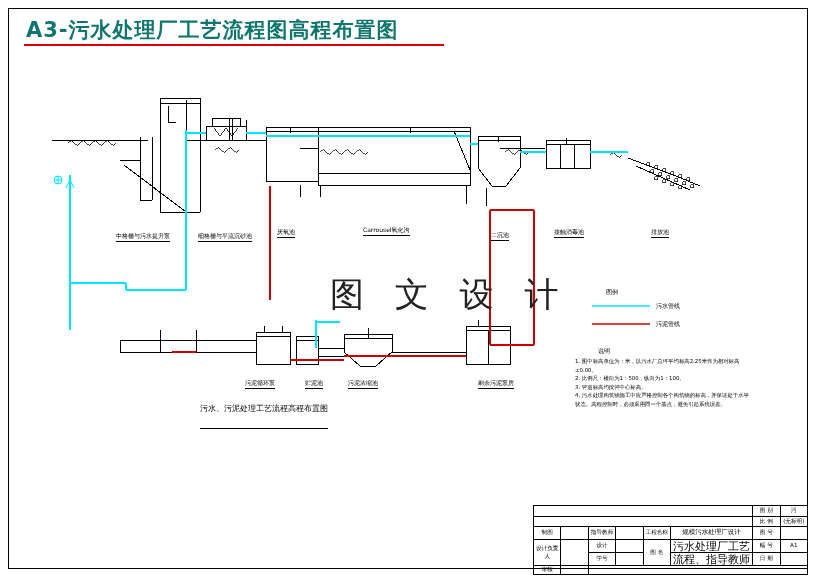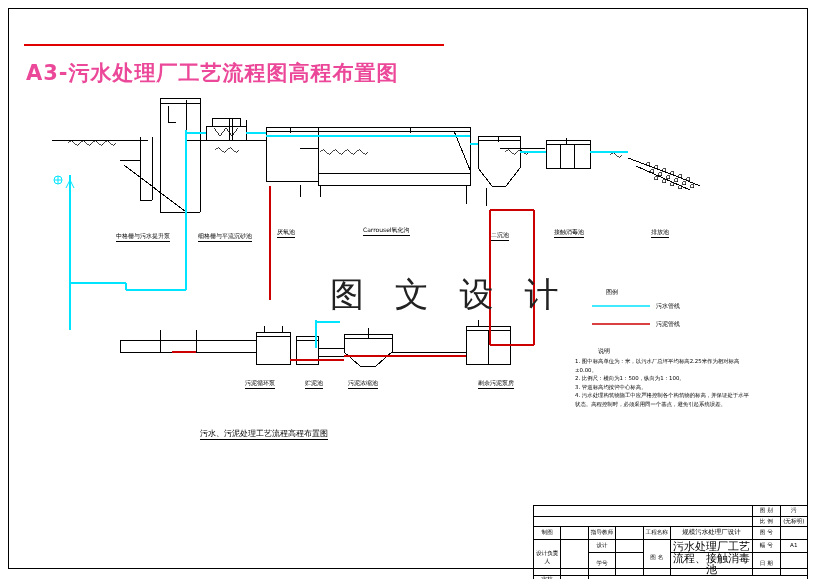--- a/index.html
+++ b/index.html
@@ -4,34 +4,34 @@
 <style>
   html,body{margin:0;padding:0;background:#ffffff;}
   body{width:819px;height:579px;overflow:hidden;
        font-family:"DejaVu Sans","Liberation Sans",sans-serif;}
   #root{position:relative;width:819px;height:579px;background:#fff;}
 
   .frame{position:absolute;left:8px;top:8px;width:800px;height:561px;
          border:1px solid #000;box-sizing:border-box;}
 
   .title-main{position:absolute;left:26px;top:16px;font-size:21px;font-weight:bold;
-              color:#ec4899;letter-spacing:1px;white-space:nowrap;
-              font-family:"DejaVu Sans","Liberation Sans",sans-serif;margin-top:43px;}
+              color:#0f766e;letter-spacing:1px;white-space:nowrap;
+              font-family:"DejaVu Sans","Liberation Sans",sans-serif;}
   .title-rule{position:absolute;left:24px;top:44px;width:420px;height:2px;background:#e00000;}
 
   svg.draw{position:absolute;left:0;top:0;width:819px;height:579px;}
 
   .lbl{position:absolute;font-size:6px;color:#000;white-space:nowrap;
        border-bottom:1px solid #000;padding-bottom:1px;line-height:8px;}
 
   .watermark{position:absolute;left:330px;top:272px;font-size:34px;color:#222;
              letter-spacing:10px;font-family:"DejaVu Serif","Liberation Serif",serif;}
 
-  .caption{position:absolute;left:200px;top:428px;font-size:8px;color:#000;
-           white-space:nowrap;border-bottom:1px solid #000;padding-bottom:0;}
+  .caption{position:absolute;left:200px;top:403px;font-size:8px;color:#000;
+           white-space:nowrap;border-bottom:1px solid #000;padding-bottom:14px;}
 
   .legend-title{position:absolute;left:606px;top:288px;font-size:6px;color:#000;}
   .legend-lbl{position:absolute;font-size:6px;color:#000;white-space:nowrap;}
 
   .notes-title{position:absolute;left:598px;top:347px;font-size:6px;color:#000;}
   .notes{position:absolute;left:575px;top:357px;width:175px;font-size:5.4px;
          color:#000;line-height:8.6px;}
   .notes div{white-space:normal;}
 
   
@@ -277,21 +277,21 @@
         <td class="lab">设计</td>
         <td></td>
         <td class="lab" rowspan="2">图  名</td>
         <td colspan="3" class="big">污水处理厂工艺</td>
         <td class="lab">幅  号</td>
         <td class="lab">A1</td>
       </tr>
       <tr style="height:13px;">
         <td class="lab">学号</td>
         <td></td>
-        <td colspan="3" class="big">流程、接触消毒池</td>
+        <td colspan="3" class="big">流程、指导教师</td>
         <td class="lab">日  期</td>
         <td class="lab"></td>
       </tr>
       <tr style="height:8px;">
         <td class="lab">审核</td>
         <td></td>
         <td colspan="8" class="blank"></td>
       </tr>
     </tbody>
       </table>

